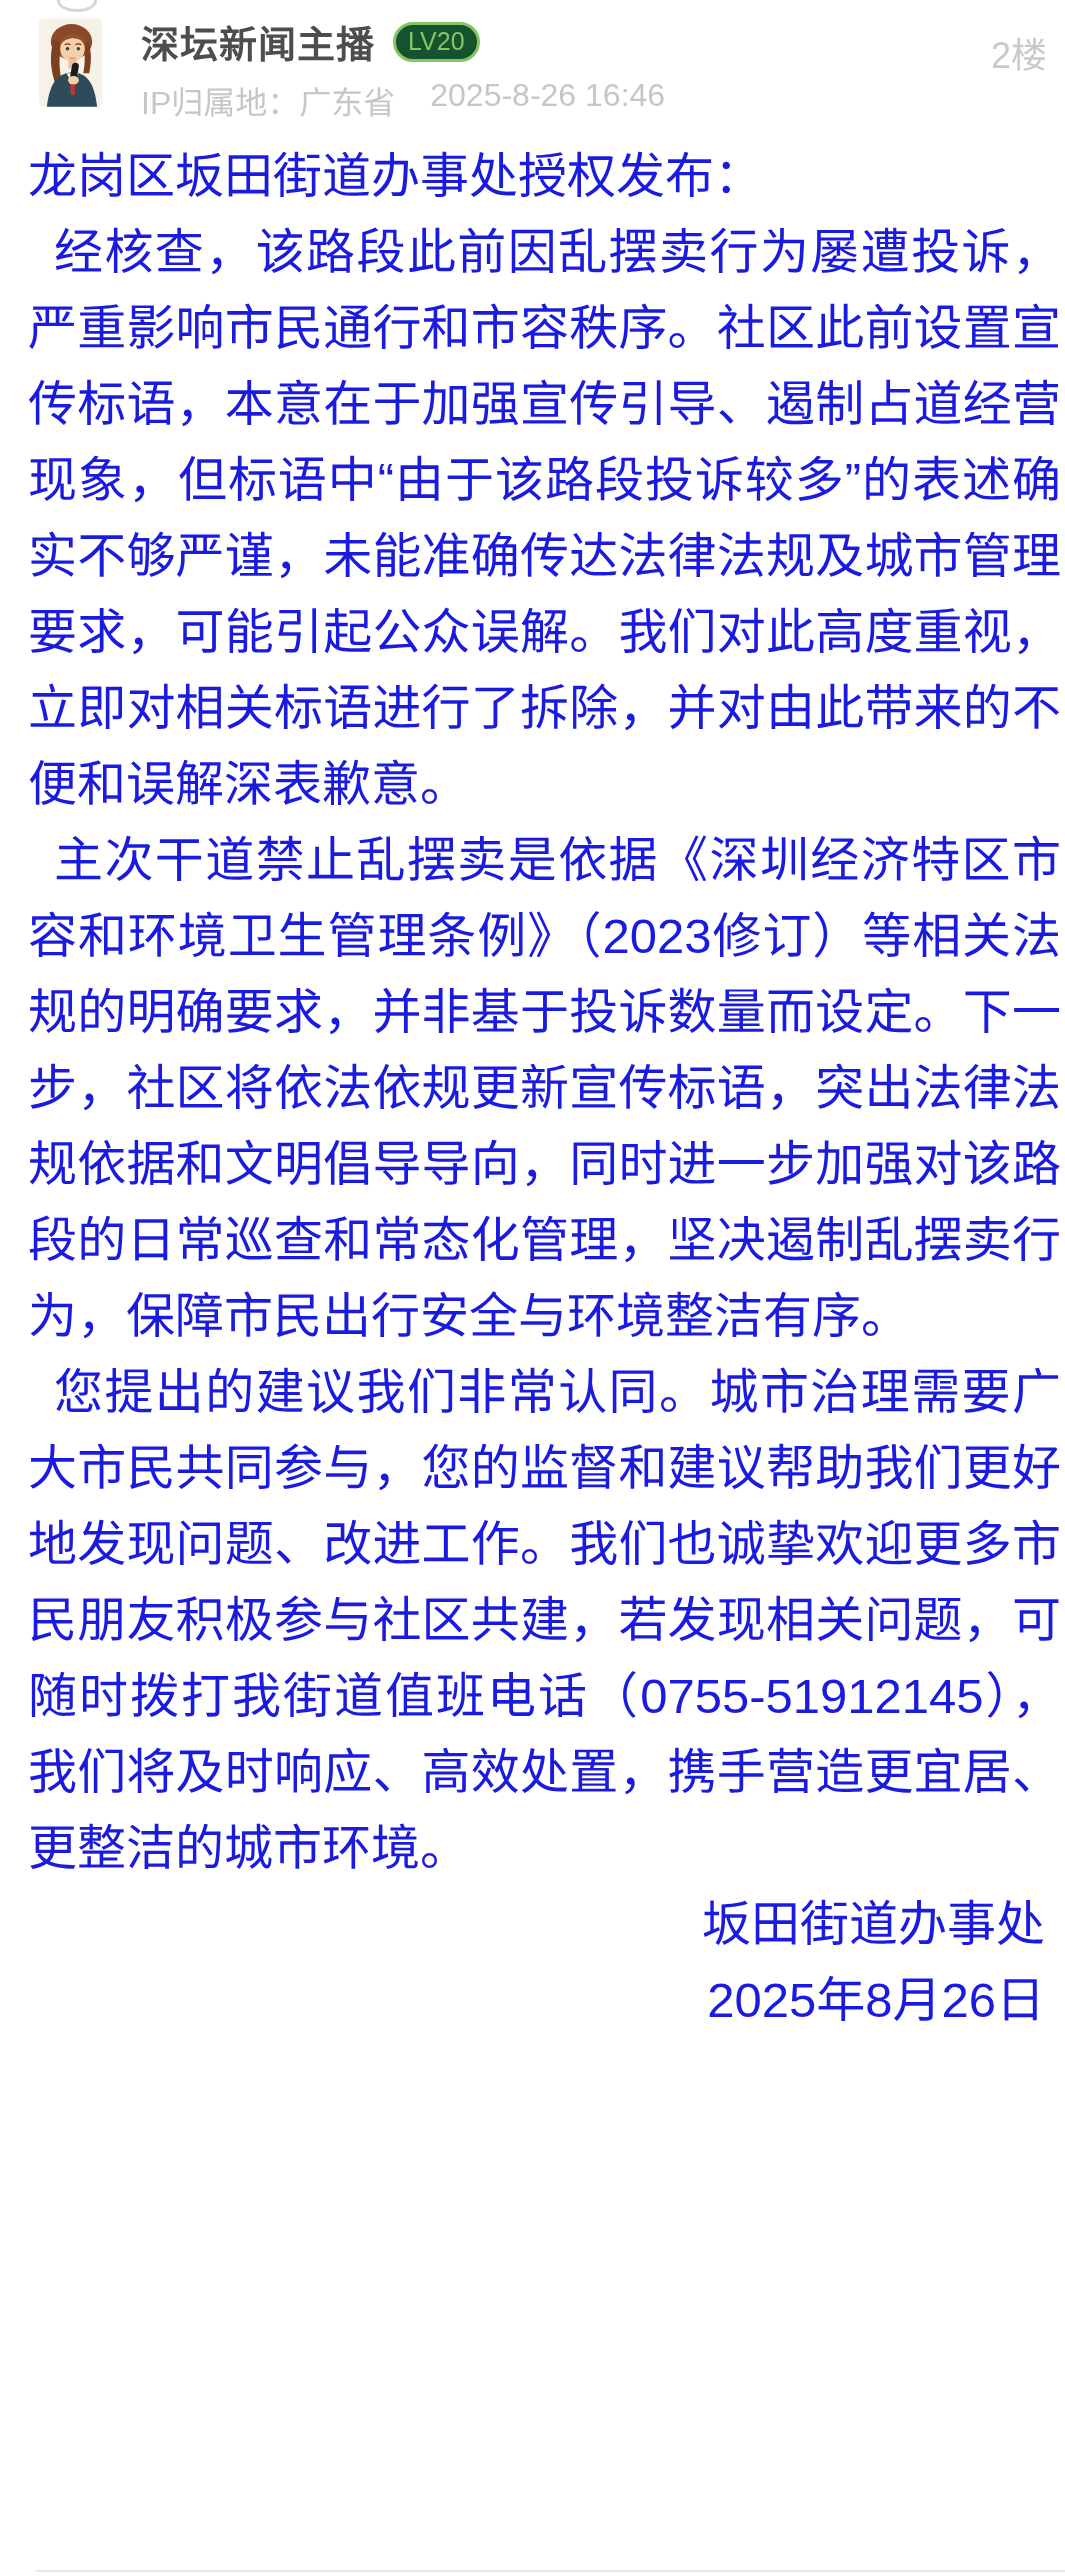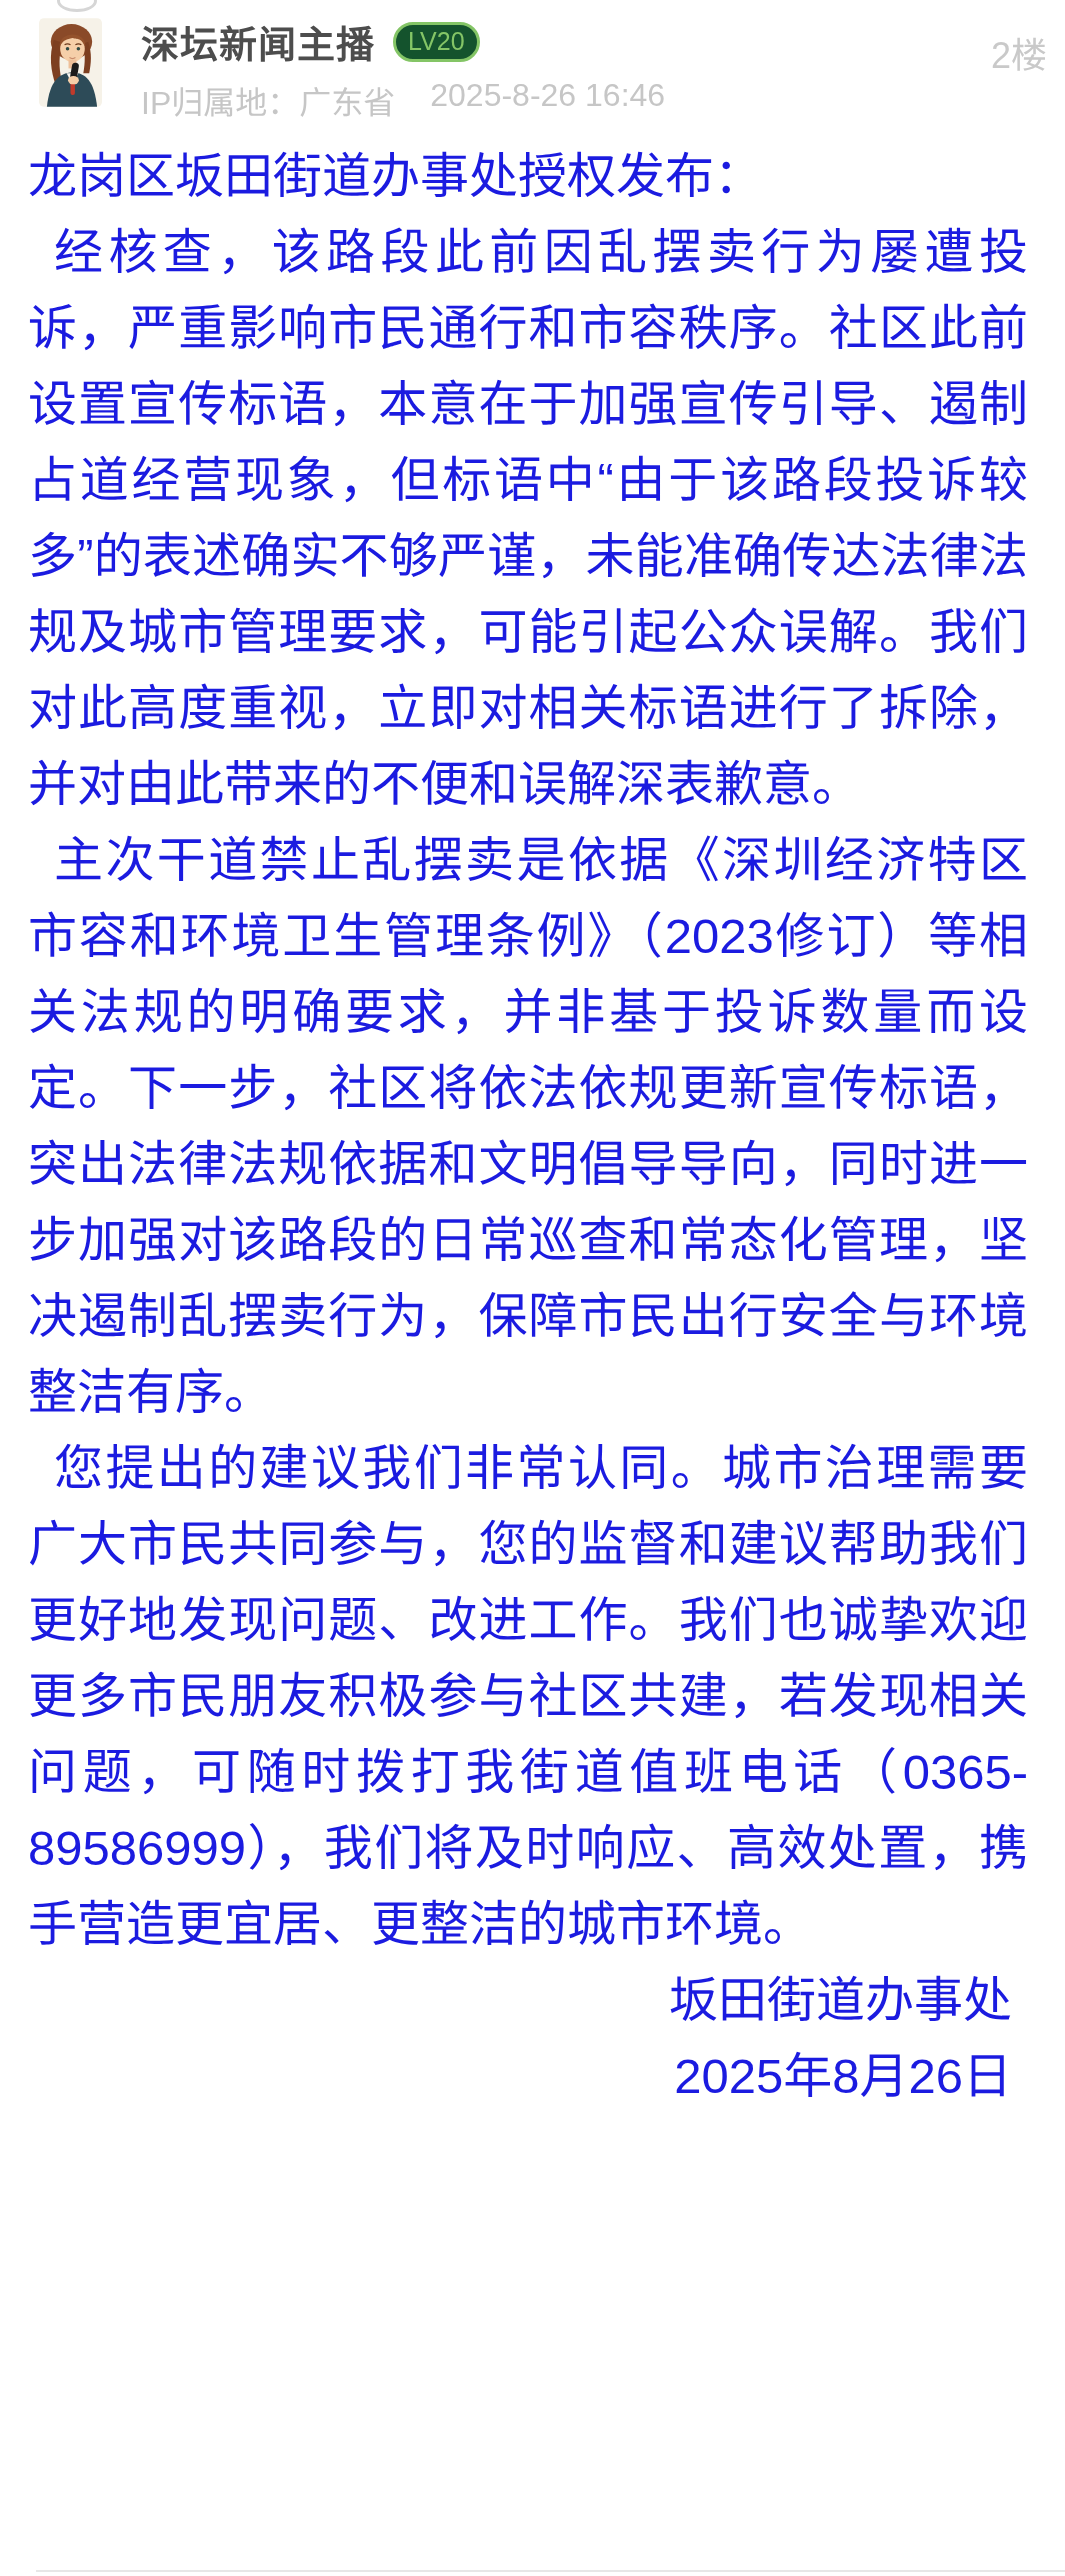--- a/index.html
+++ b/index.html
@@ -63,21 +63,21 @@
   }
   .floor {
     position: absolute;
     right: 18px; top: 26px;
     font-size: 36px;
     color: var(--c-floor, #c9c9c9);
   }
   
   .post-body {
     position: absolute;
-    left: 28px; right: 37px; top: 138px;
+    left: 28px; right: 4px; top: 138px;
     color: var(--c-body_text, #1b1be0);
     font-size: 49px;
     line-height: 76px;
     text-align: justify;
   }
   .post-body p { margin: 0; padding: 0; }
   .post-body p.indent { text-indent: 26px; }
   .post-body p.right { text-align: right; text-align-last: right; padding-right: 16px; }
   .divider {
     position: absolute;
@@ -137,21 +137,21 @@
       </div>
     </div>
 
     <span class="floor">2楼</span>
   </header>
 
   <main class="post-body">
       <p>龙岗区坂田街道办事处授权发布：</p>
       <p class="indent">经核查，该路段此前因乱摆卖行为屡遭投诉，严重影响市民通行和市容秩序。社区此前设置宣传标语，本意在于加强宣传引导、遏制占道经营现象，但标语中“由于该路段投诉较多”的表述确实不够严谨，未能准确传达法律法规及城市管理要求，可能引起公众误解。我们对此高度重视，立即对相关标语进行了拆除，并对由此带来的不便和误解深表歉意。</p>
       <p class="indent">主次干道禁止乱摆卖是依据《深圳经济特区市容和环境卫生管理条例》（2023修订）等相关法规的明确要求，并非基于投诉数量而设定。下一步，社区将依法依规更新宣传标语，突出法律法规依据和文明倡导导向，同时进一步加强对该路段的日常巡查和常态化管理，坚决遏制乱摆卖行为，保障市民出行安全与环境整洁有序。</p>
-      <p class="indent">您提出的建议我们非常认同。城市治理需要广大市民共同参与，您的监督和建议帮助我们更好地发现问题、改进工作。我们也诚挚欢迎更多市民朋友积极参与社区共建，若发现相关问题，可随时拨打我街道值班电话（0365-89586999），我们将及时响应、高效处置，携手营造更宜居、更整洁的城市环境。</p>
+      <p class="indent">您提出的建议我们非常认同。城市治理需要广大市民共同参与，您的监督和建议帮助我们更好地发现问题、改进工作。我们也诚挚欢迎更多市民朋友积极参与社区共建，若发现相关问题，可随时拨打我街道值班电话（0755-51912145），我们将及时响应、高效处置，携手营造更宜居、更整洁的城市环境。</p>
       <p class="right">坂田街道办事处</p>
       <p class="right">2025年8月26日</p>
     </main>
 
   <div class="divider"></div>
 
 </div>
 
 
 </body></html>

